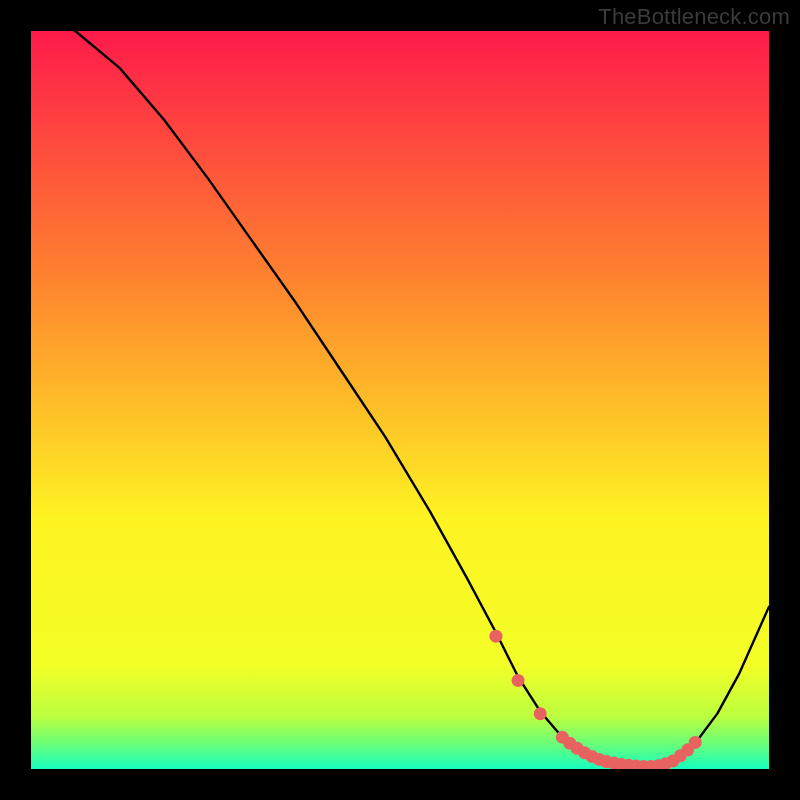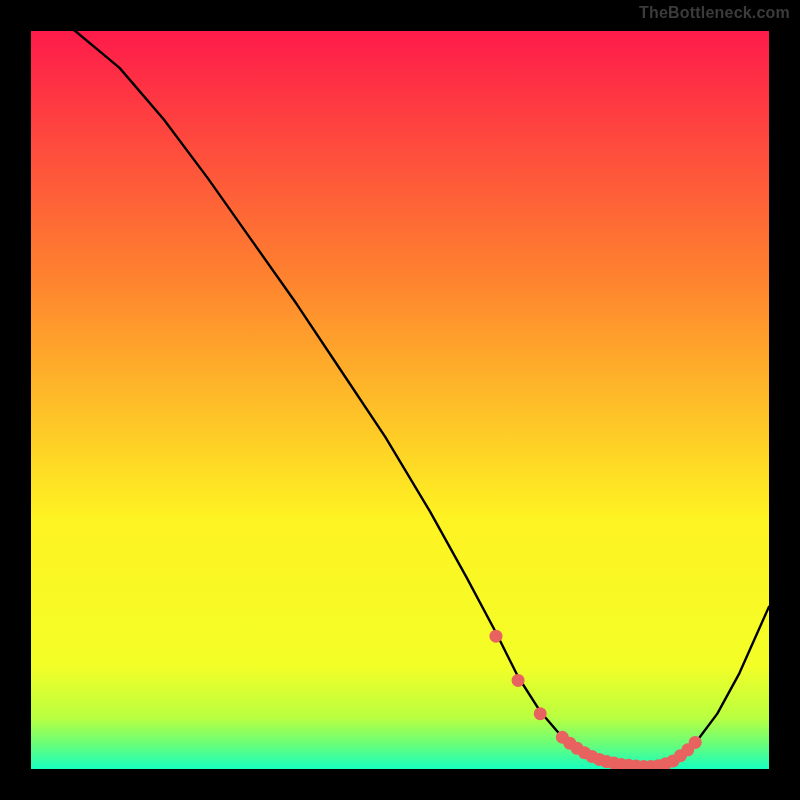--- a/index.html
+++ b/index.html
@@ -14,22 +14,22 @@
   .frame {
     position: relative;
     width: 800px;
     height: 800px;
     background: #000;
   }
   .watermark {
     position: absolute;
     top: 4px;
     right: 10px;
-    font-size: 16px;
-    font-weight: 700;
+    font-size: 22px;
+    font-weight: 400;
     color: #3b3b3b;
     letter-spacing: 0.2px;
     user-select: none;
   }
   .plot {
     position: absolute;
     left: 31px;
     top: 31px;
     width: 738px;
     height: 738px;

